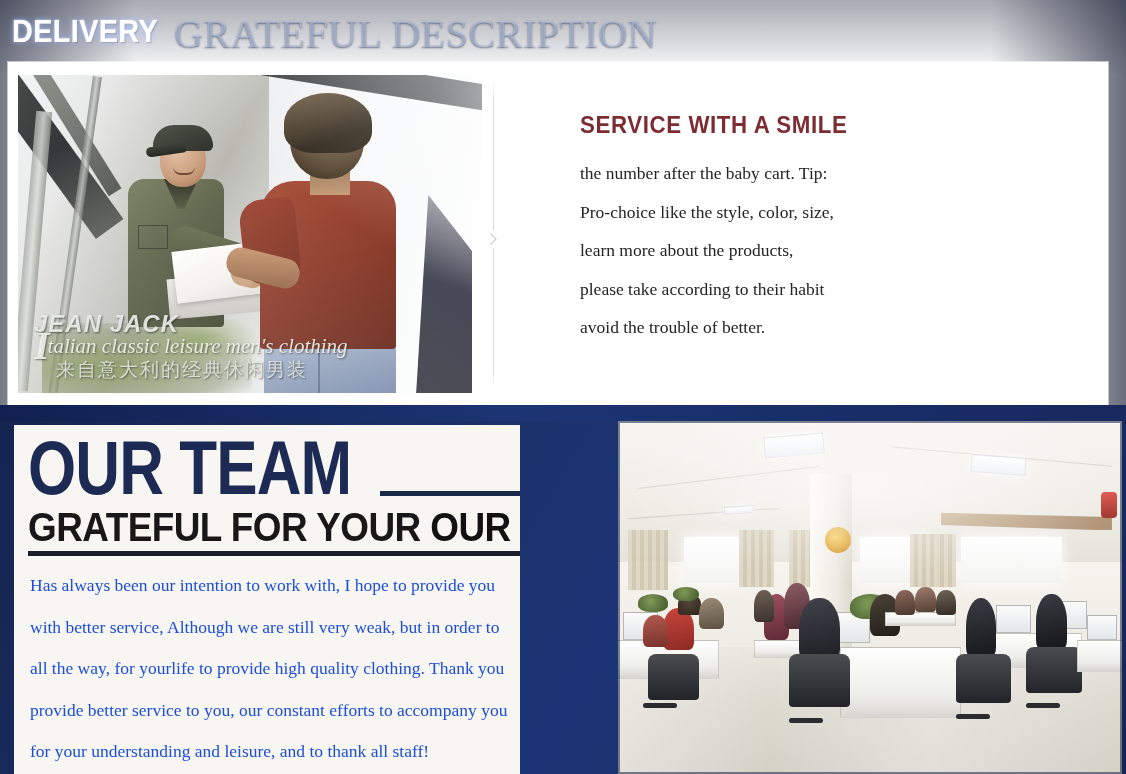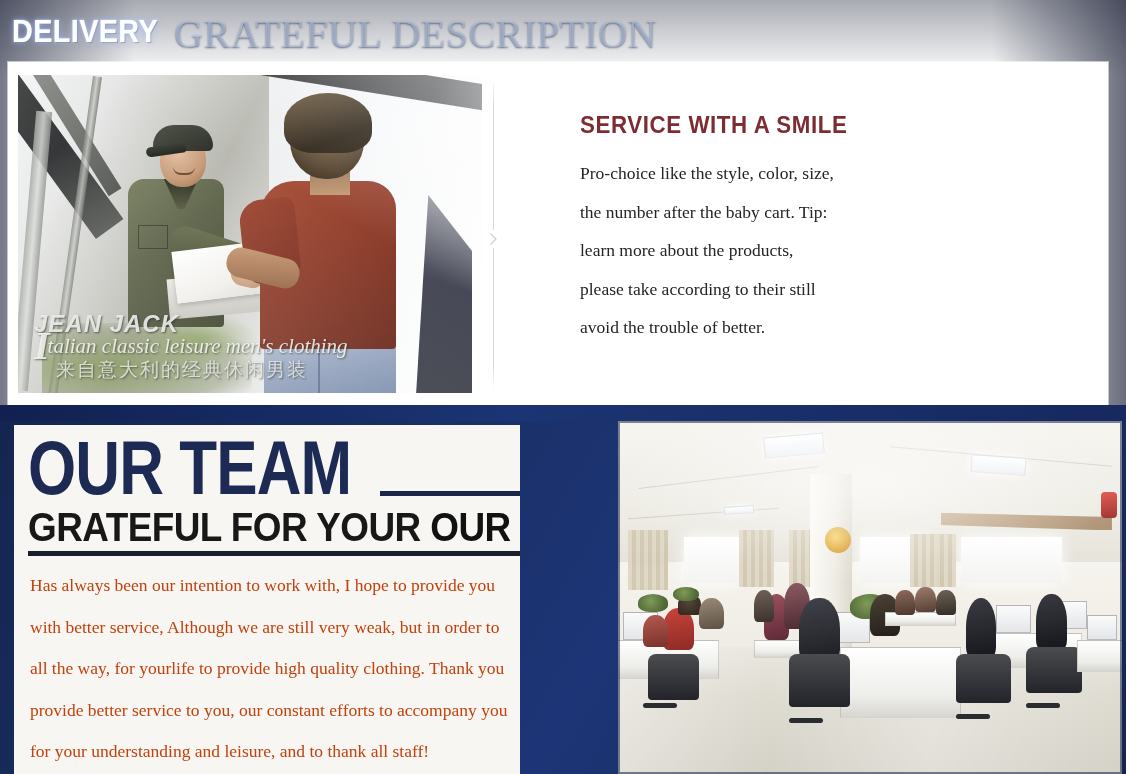--- a/index.html
+++ b/index.html
@@ -314,21 +314,21 @@
     white-space:nowrap;
   }
   .team-sub .accent{ color:#111111; }
   .team-rule-long{
     position:absolute; left:0; top:120px; width:578px; height:5px;
     background:#1a1f2b;
   }
   .team-body{ position:absolute; left:16px; top:152px; width:578px; }
   .team-line{
     font-family:"Liberation Serif", serif;
-    font-size:17.5px; color:#c2410c; line-height:1;
+    font-size:17.5px; color:#1d4ed8; line-height:1;
     margin-bottom:24px; white-space:nowrap;
   }
 
   
   .office-photo{
     position:absolute; left:618px; top:421px; width:504px; height:353px;
     overflow:hidden; z-index:6;
     background:linear-gradient(175deg,#f2f0ea 0%,#e8e5dc 52%,#dedbd2 100%);
   }
   .of-ceiling{
@@ -480,24 +480,24 @@
 
       <div class="card-divider"></div>
       <div class="card-chevron">
         <svg width="9" height="14" viewBox="0 0 9 14" aria-hidden="true">
           <polyline points="1.5,1.5 7,7 1.5,12.5" fill="none" stroke="#cdced0" stroke-width="1.2"></polyline>
         </svg>
       </div>
 
       <div class="copy">
         <div class="copy-title">SERVICE WITH A SMILE</div>
+        <div class="copy-line">the number after the baby cart. Tip:</div>
         <div class="copy-line">Pro-choice like the style, color, size,</div>
-        <div class="copy-line">the number after the baby cart. Tip:</div>
         <div class="copy-line">learn more about the products,</div>
-        <div class="copy-line">please take according to their still</div>
+        <div class="copy-line">please take according to their habit</div>
         <div class="copy-line">avoid the trouble of better.</div>
       </div>
     </div>
   </div>
 
   <div class="mid-band"></div>
   <div class="bottom-section"></div>
 
   <div class="team-card">
     <div class="team-head">

